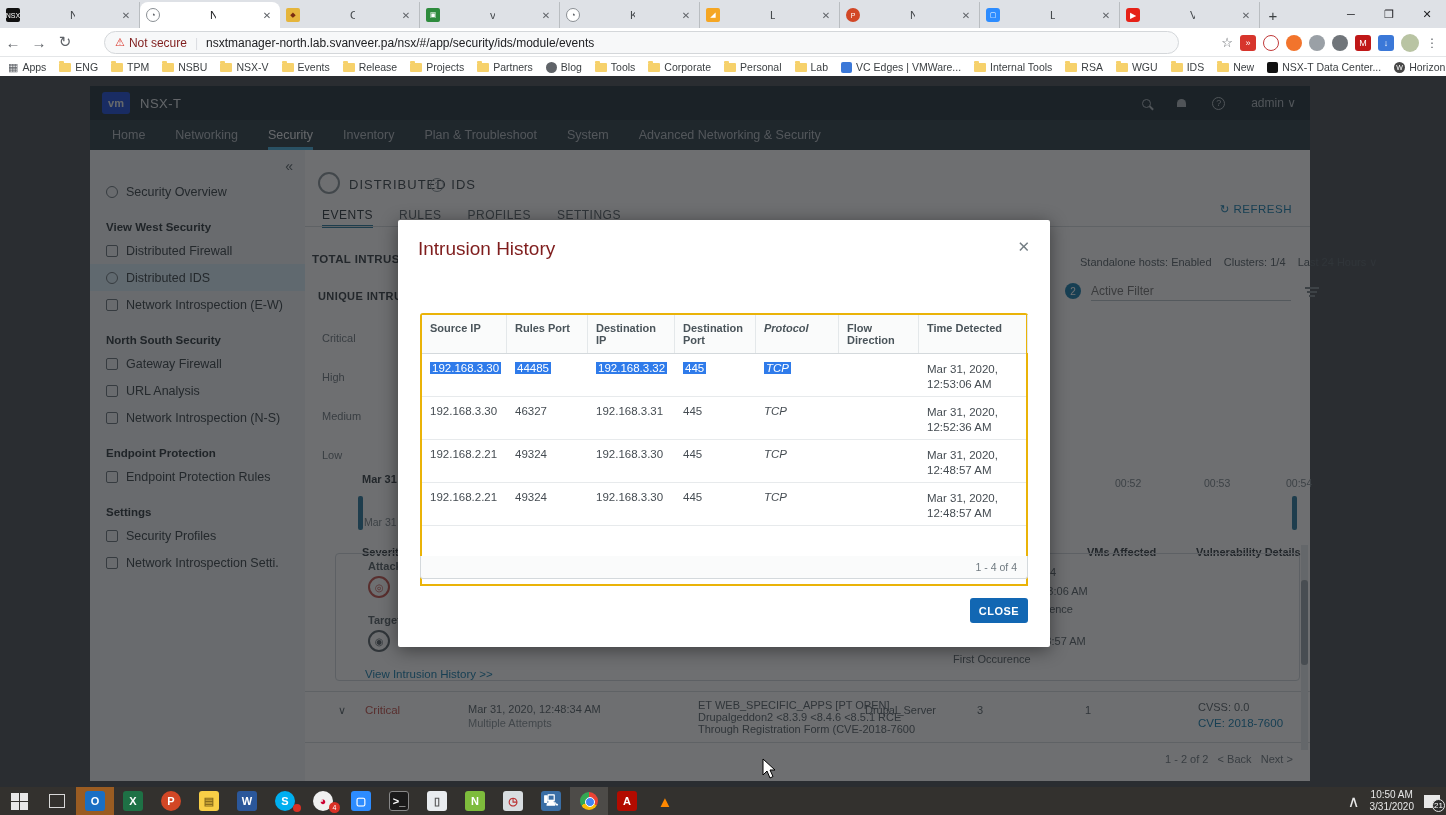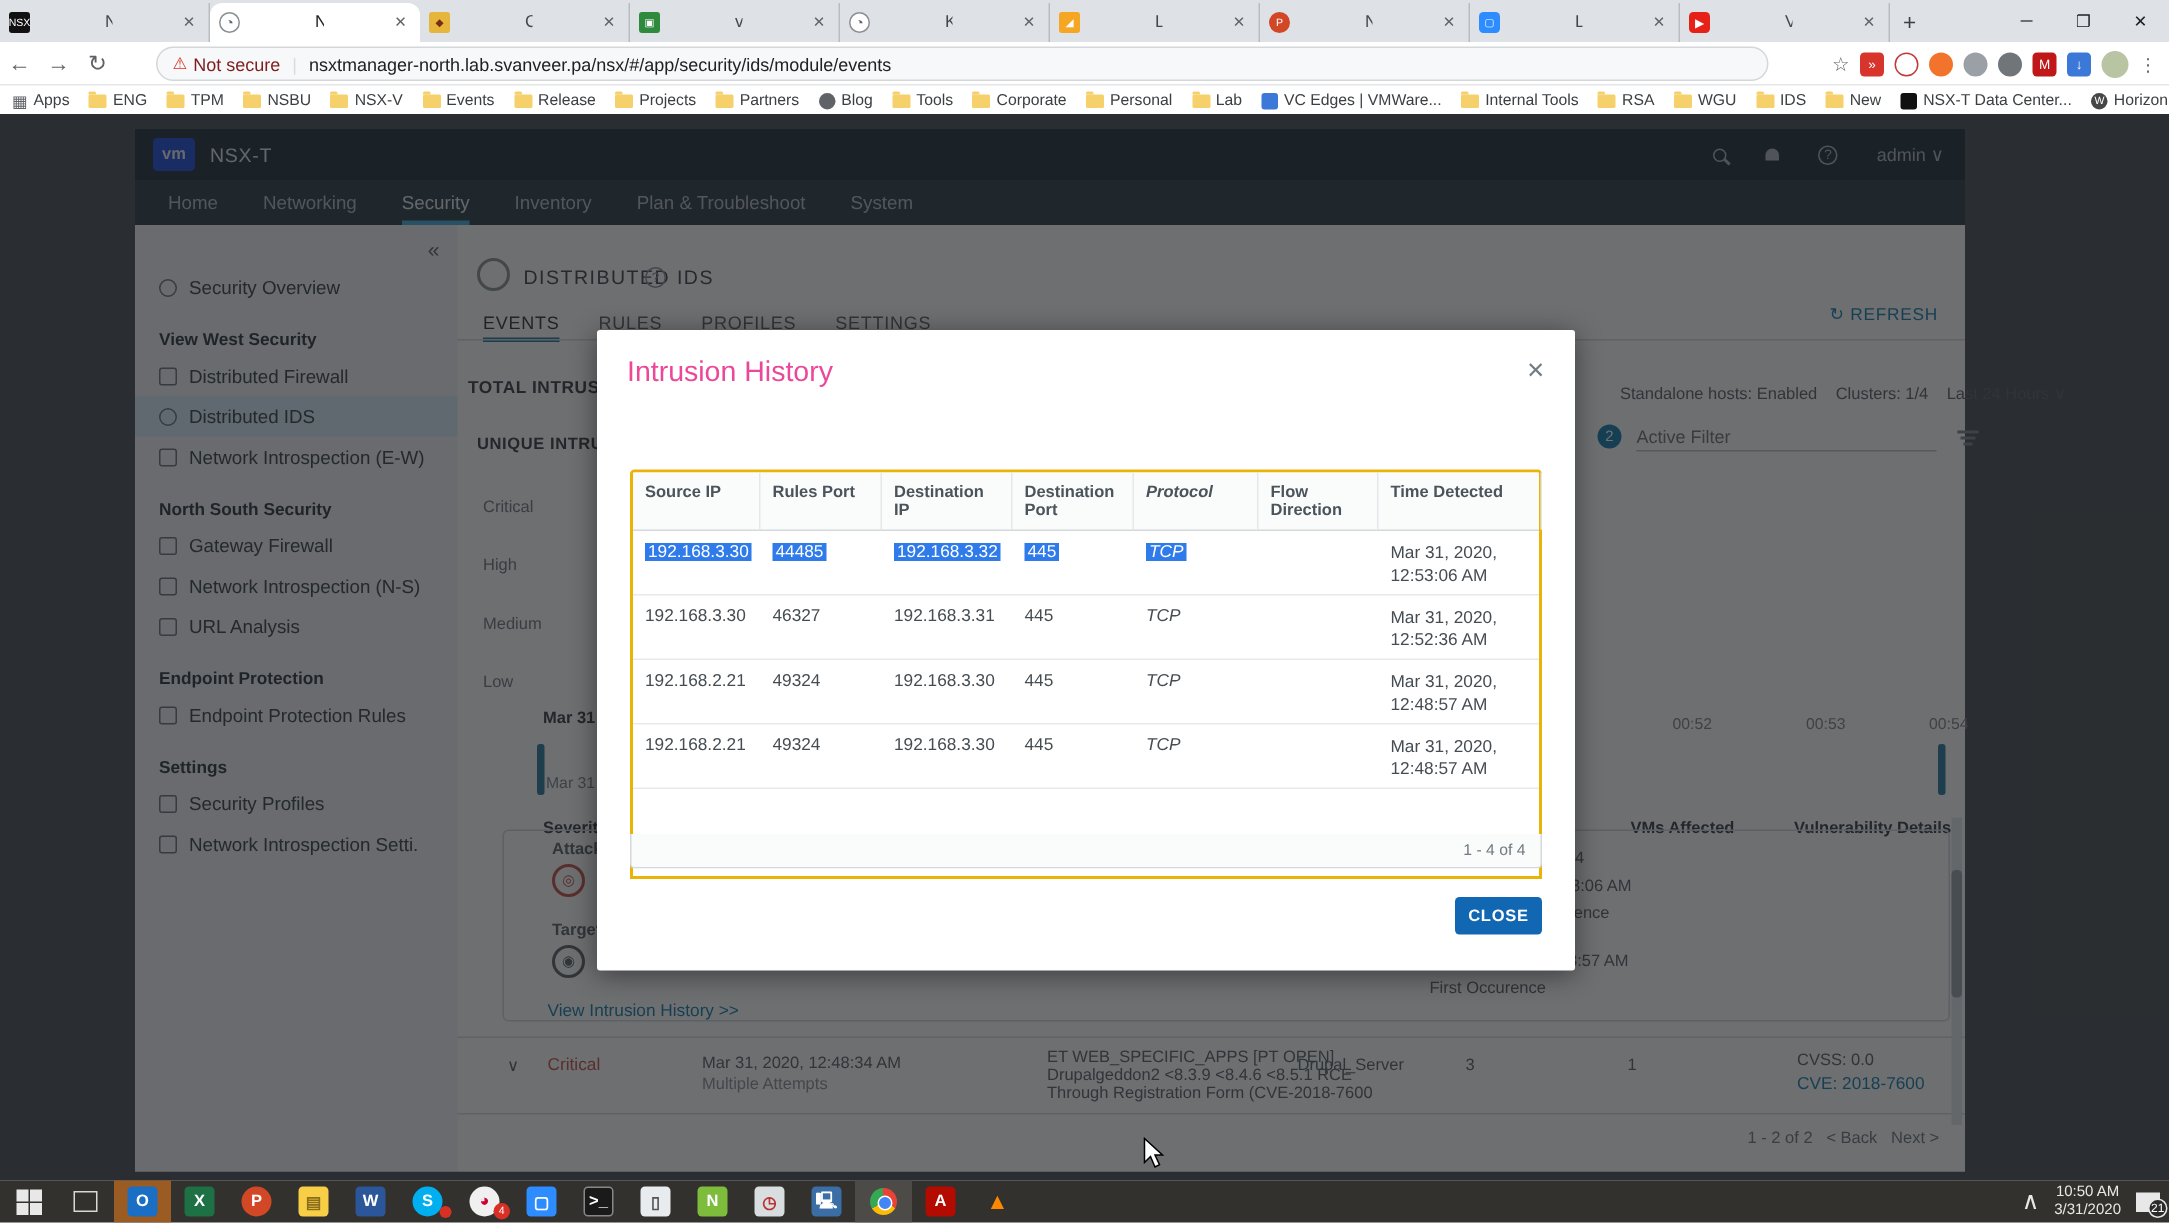--- a/index.html
+++ b/index.html
@@ -103,21 +103,21 @@
   .sevred { color:#c4544d; font-size:11.5px; }
   .rowline { position:absolute; left:0; right:0; border-top:1px solid #d5dadd; }
   .pag { font-size:11px; color:#707a80; }
   .vscroll { position:absolute; right:2px; top:395px; width:7px; height:205px; background:#e3e7e9; }
   .vthumb { position:absolute; top:35px; width:7px; height:85px; background:#9aa4aa; border-radius:3px; }
 
   .dim { position:absolute; left:0; top:76px; width:1446px; height:711px; background:rgba(22,25,27,.62); z-index:40; }
 
   
   .modal { position:absolute; left:398px; top:220px; width:652px; height:427px; background:#fff; z-index:50; box-shadow:0 3px 18px rgba(0,0,0,.45); border-radius:2px; }
-  .mtitle { position:absolute; left:20px; top:18px; font-size:19px; color:#ec4899; }
+  .mtitle { position:absolute; left:20px; top:18px; font-size:19px; color:#7f1d1d; }
   .mclose { position:absolute; right:20px; top:18px; font-size:15px; color:#737d83; }
   .grid { position:absolute; left:22px; top:93px; width:608px; border:2px solid #eab308; border-radius:3px 3px 0 0; }
   .ghead { display:flex; background:#fafbfb; border-bottom:1px solid #d4d9dc; }
   .ghead .gc { font-size:11px; font-weight:bold; color:#4a545a; padding:7px 8px; min-height:35px; border-right:1px solid #e4e8ea; display:flex; align-items:flex-start; }
   .grow { display:flex; border-bottom:1px solid #e7eaec; min-height:38px; }
   .grow .gc { font-size:11.5px; color:#454c52; padding:8px 8px 4px; }
   .gc { flex:none; }
   .c1{width:85px;} .c2{width:81px;} .c3{width:87px;} .c4{width:81px;} .c5{width:83px;font-style:italic;} .c6{width:80px;} .c7{width:109px;}
   .gempty { height:58px; }
   .gfoot { position:absolute; left:22px; top:336px; width:608px; height:23px; background:#fafbfb; border:1px solid #d4d9dc; border-top:none; border-radius:0 0 3px 3px; display:flex; align-items:center; justify-content:flex-end; padding-right:10px; font-size:10.5px; color:#707a80; }
@@ -328,20 +328,21 @@
         <span><span>admin</span> ∨</span>
       </div>
     </div>
     <div class="app-nav">
       <span class="ni">Home</span>
       <span class="ni">Networking</span>
       <span class="ni on">Security</span>
       <span class="ni">Inventory</span>
       <span class="ni">Plan &amp; Troubleshoot</span>
       <span class="ni">System</span>
+      <span class="ni">Advanced Networking &amp; Security</span>
     </div>
 
     <div class="sbar">
       <span class="collapse">«</span>
       <div class="s-item s-first">
           <span class="s-ico" style="border-radius:50%"></span>
           <span>Security Overview</span>
         </div>
       <div class="s-group">View West Security</div>
       <div class="s-item">
@@ -356,25 +357,25 @@
           <span class="s-ico"></span>
           <span>Network Introspection (E-W)</span>
         </div>
       <div class="s-group">North South Security</div>
       <div class="s-item">
           <span class="s-ico"></span>
           <span>Gateway Firewall</span>
         </div>
       <div class="s-item">
           <span class="s-ico"></span>
+          <span>URL Analysis</span>
+        </div>
+      <div class="s-item">
+          <span class="s-ico"></span>
           <span>Network Introspection (N-S)</span>
-        </div>
-      <div class="s-item">
-          <span class="s-ico"></span>
-          <span>URL Analysis</span>
         </div>
       <div class="s-group">Endpoint Protection</div>
       <div class="s-item">
           <span class="s-ico"></span>
           <span>Endpoint Protection Rules</span>
         </div>
       <div class="s-group">Settings</div>
       <div class="s-item">
           <span class="s-ico"></span>
           <span>Security Profiles</span>

